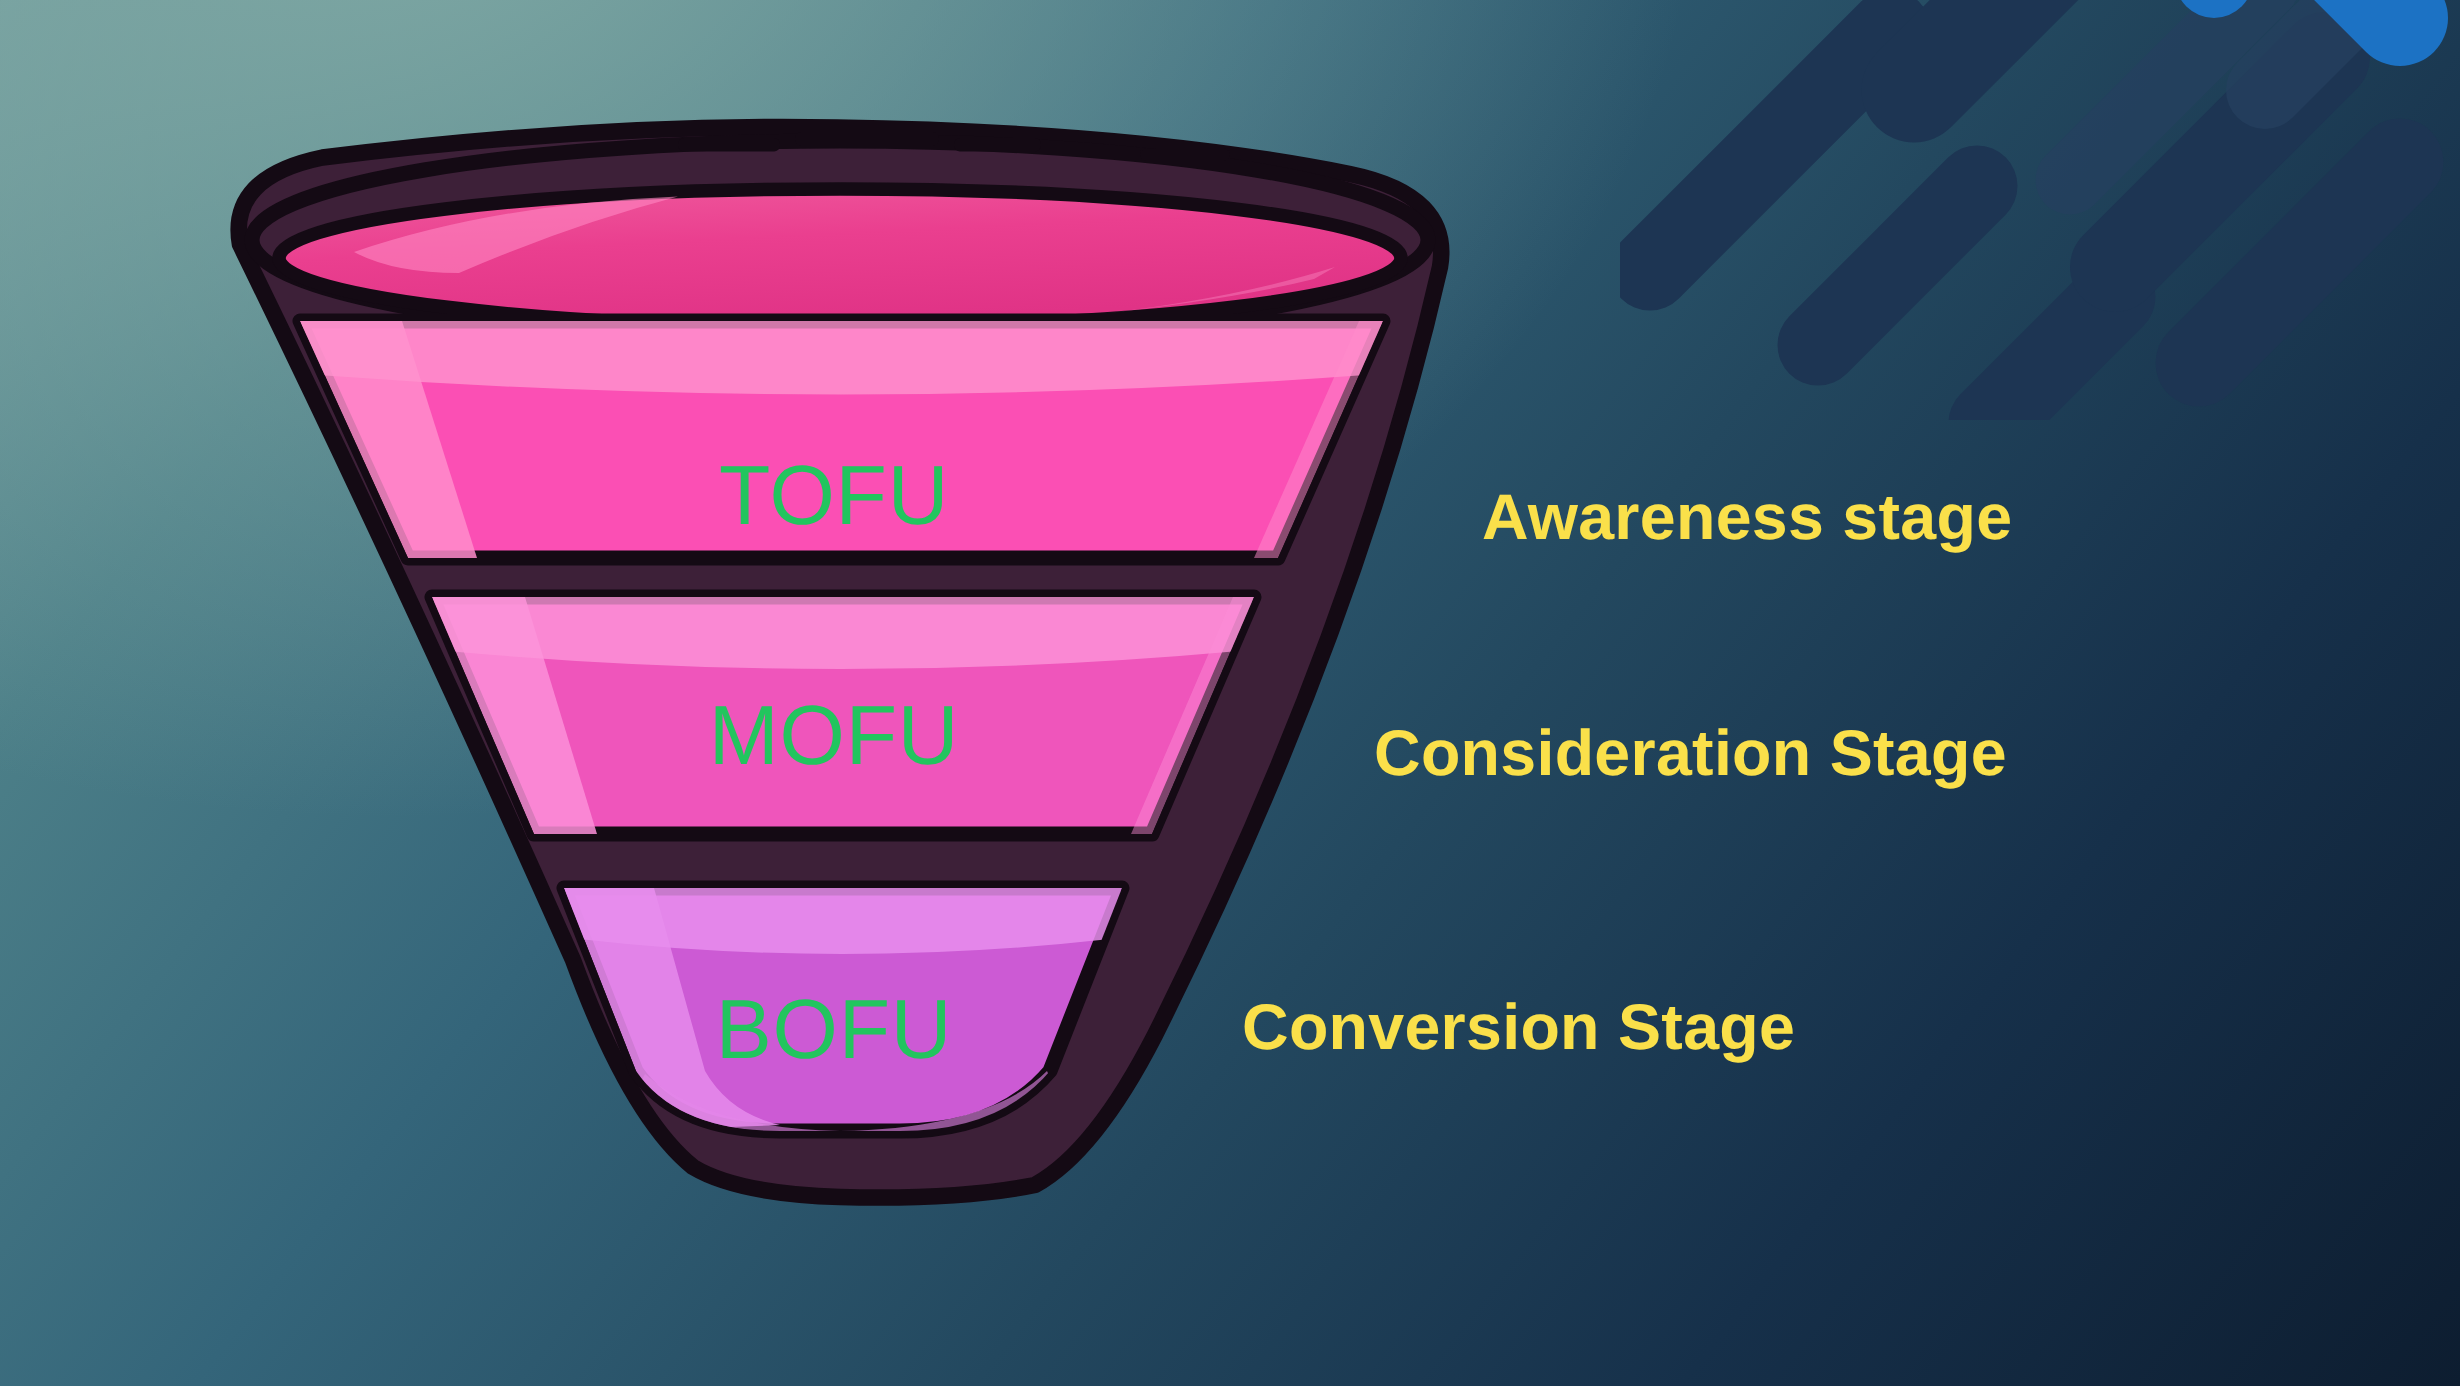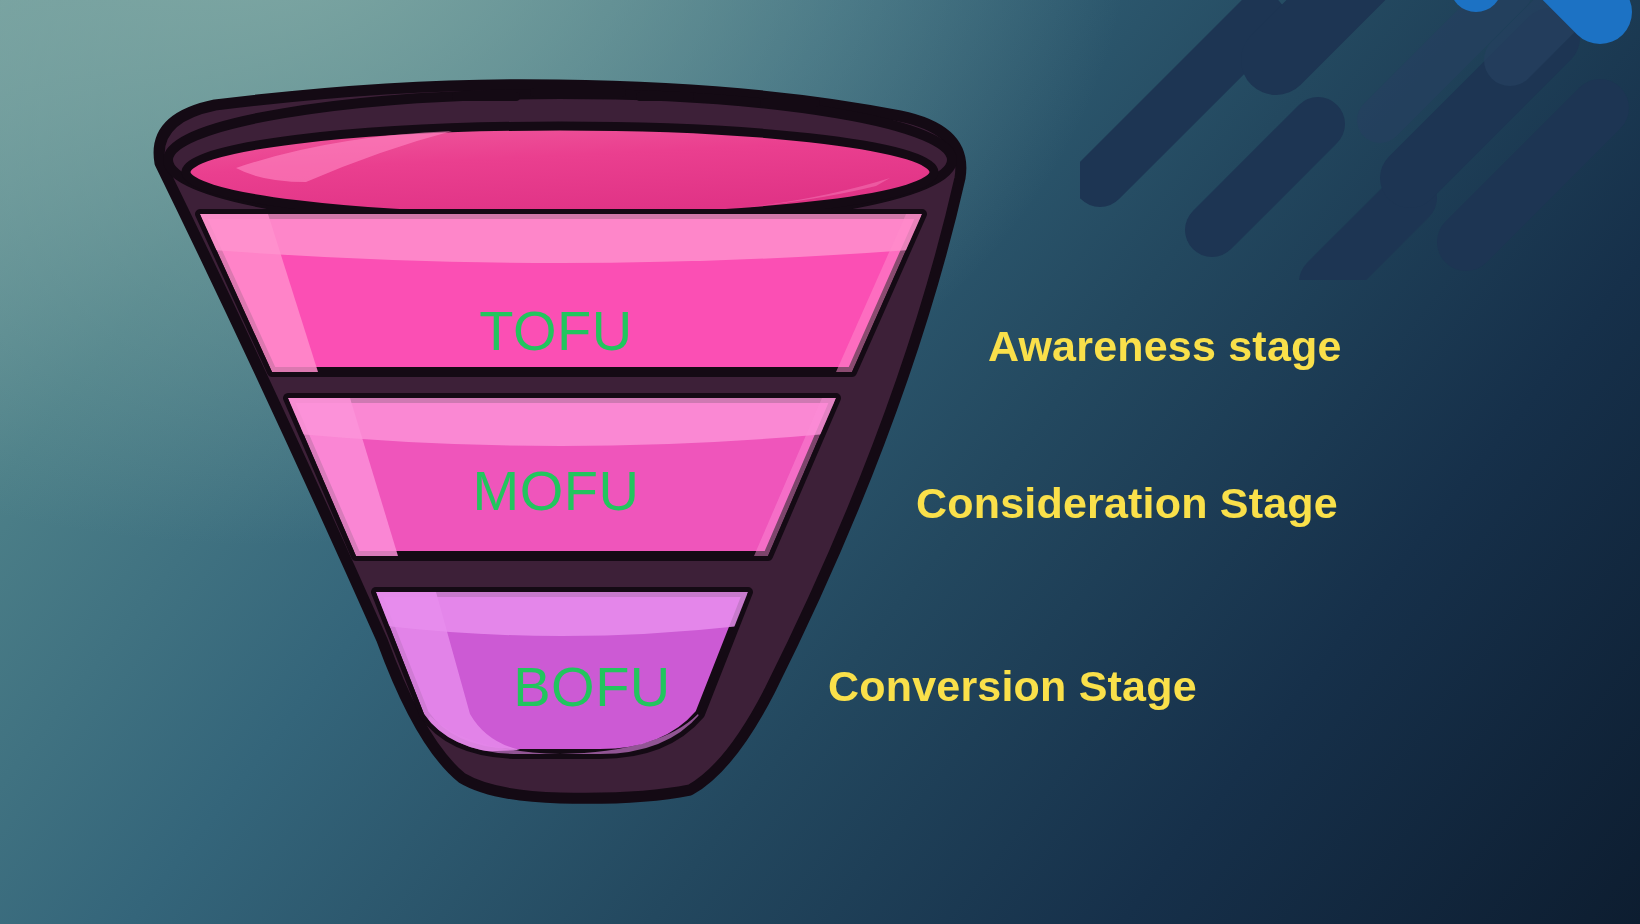--- a/index.html
+++ b/index.html
@@ -151,19 +151,19 @@
       <g clip-path="url(#clip-bofu)">
         <path d="M 376 592 L 436 592 L 470 714 Q 486 742 520 750 L 470 752 Q 436 742 424 714 Z" fill="#e487ea" opacity="0.9"></path>
         <path d="M 376 592 L 748 592 L 740 626 Q 560 646 386 626 Z" fill="#e78eed" opacity="0.85"></path>
         <path d="M 430 716 Q 470 752 560 754 Q 660 752 698 714 L 708 736 Q 660 768 560 768 Q 462 768 420 736 Z" fill="#e487ea" opacity="0.6"></path>
       </g>
     </g>
   </svg>
 
   <div class="funnel-band-label" style="left:556px; top:330px;">TOFU</div>
   <div class="funnel-band-label" style="left:556px; top:490px;">MOFU</div>
-  <div class="funnel-band-label" style="left:556px; top:686px;margin-left:36px;">BOFU</div>
+  <div class="funnel-band-label" style="left:556px; top:686px;">BOFU</div>
 
   <div class="stage-label" style="left:988px; top:305px;margin-top:41px;">Awareness stage</div>
   <div class="stage-label" style="left:828px; top:686px;">Conversion Stage</div>
   <div class="stage-label" style="left:916px; top:503px;">Consideration Stage</div>
 
 </div>
 
 </body></html>

